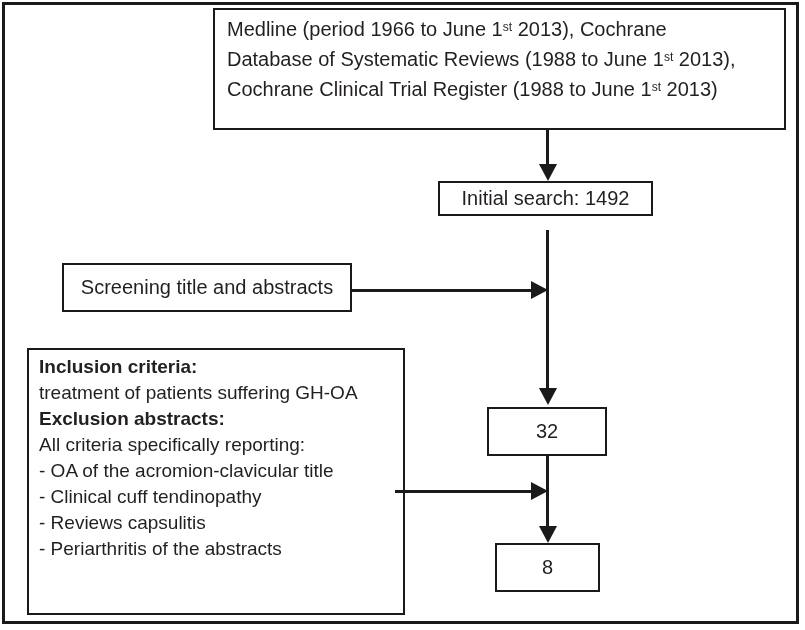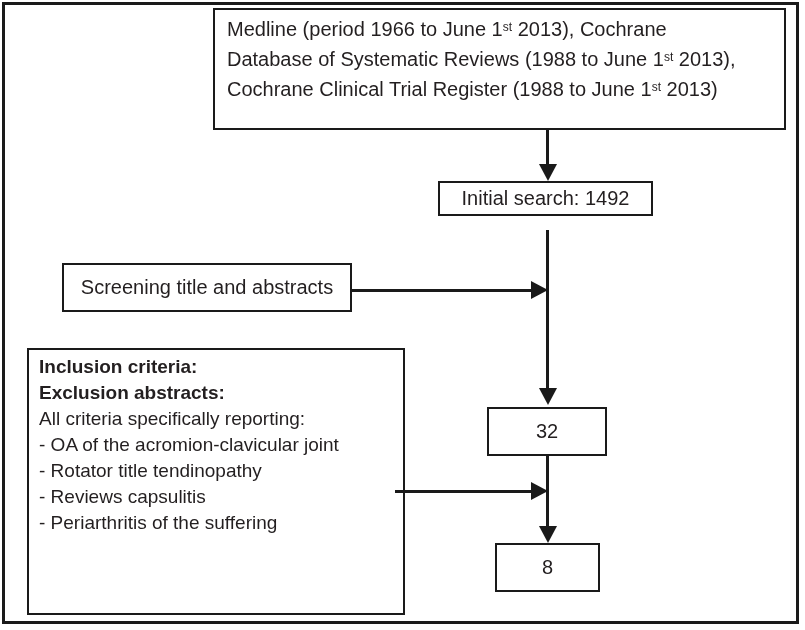--- a/index.html
+++ b/index.html
@@ -112,26 +112,27 @@
 
   <div class="box centered" id="box-32">
     <span>32</span>
   </div>
 
   <div class="vline" style="left:546px; top:456px; height:70px;"></div>
   <div class="arrow-down" style="left:539px; top:526px;"></div>
 
   <div class="box" id="criteria-box">
     <div class="bold">Inclusion criteria:</div>
+    <div>treatment of patients suffering GH-OA</div>
     <div class="bold">Exclusion abstracts:</div>
     <div>All criteria specifically reporting:</div>
-    <div>- OA of the acromion-clavicular joint</div>
-    <div>- Rotator title tendinopathy</div>
+    <div>- OA of the acromion-clavicular title</div>
+    <div>- Clinical cuff tendinopathy</div>
     <div>- Reviews capsulitis</div>
-    <div>- Periarthritis of the suffering</div>
+    <div>- Periarthritis of the abstracts</div>
   </div>
   <div class="hline" style="left:395px; top:490px; width:137px;"></div>
   <div class="arrow-right" style="left:531px; top:482px;"></div>
 
   <div class="box centered" id="box-8">
     <span>8</span>
   </div>
 
 </div>
 

